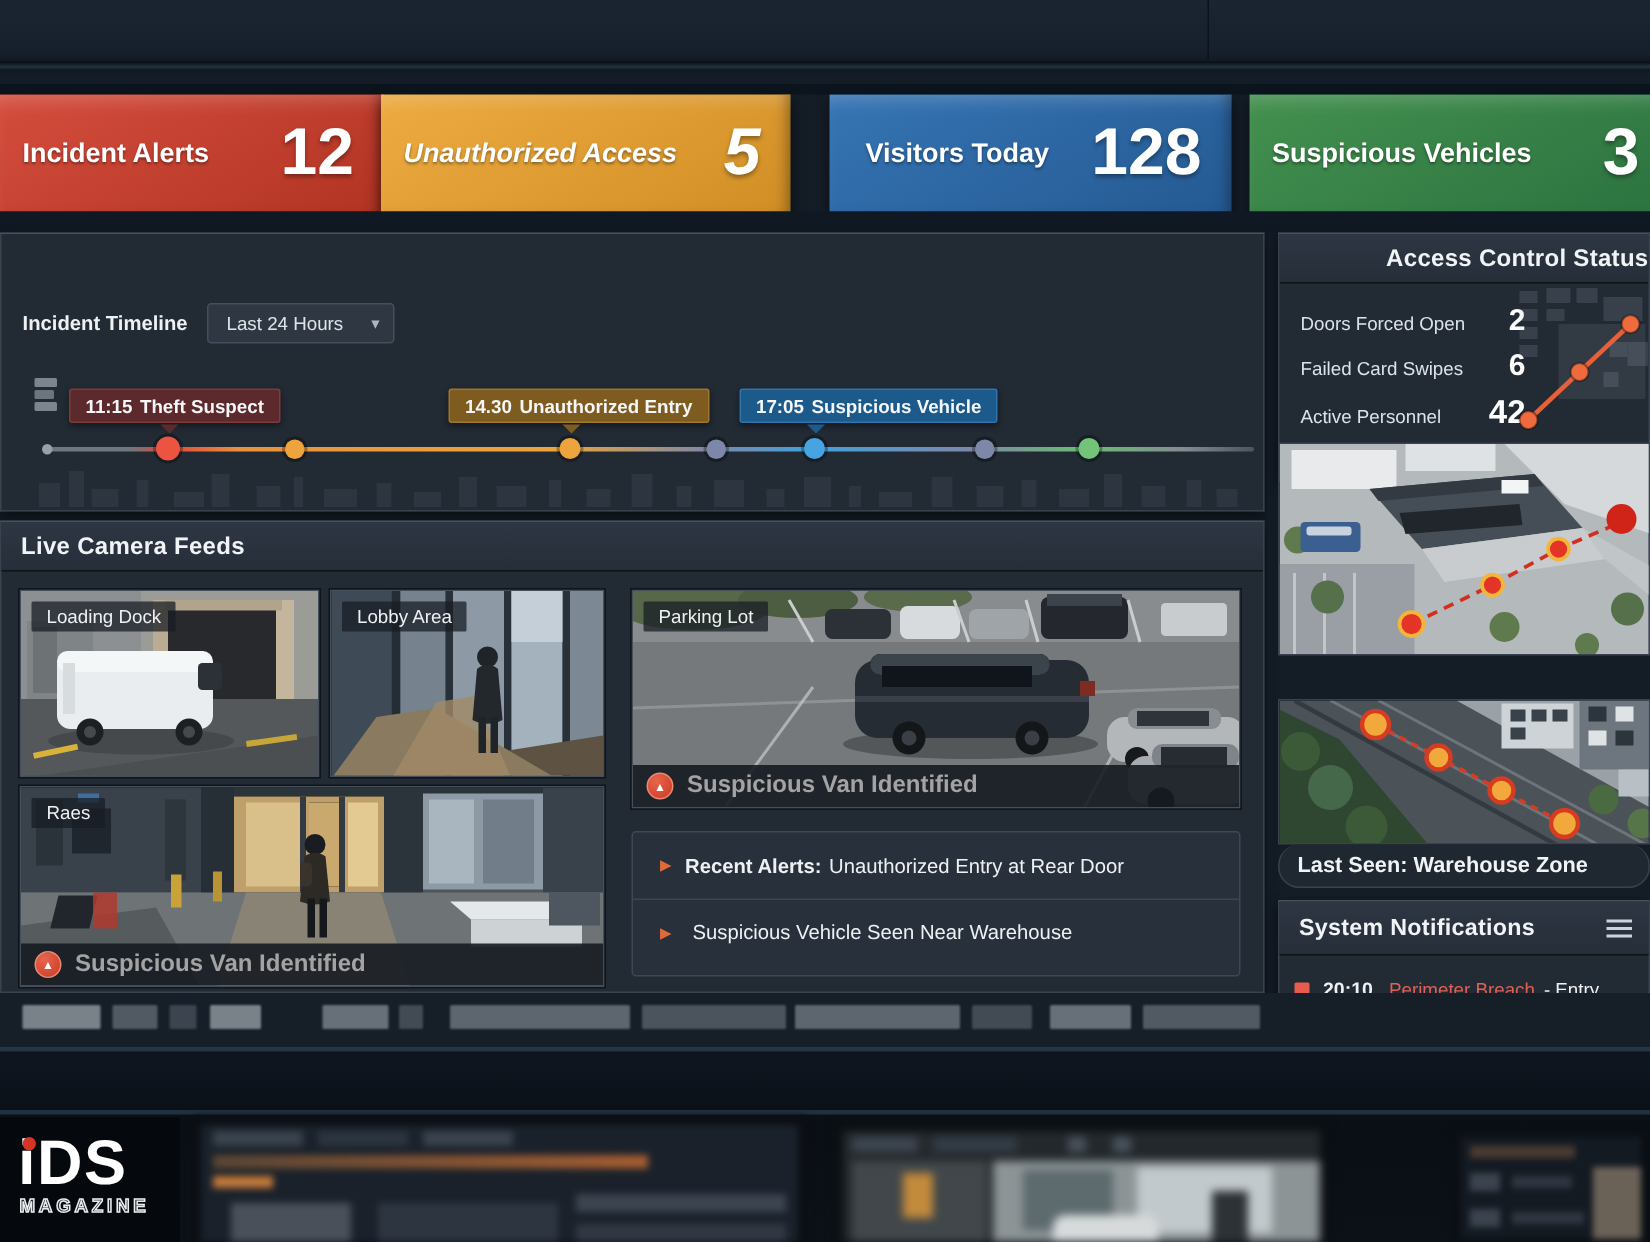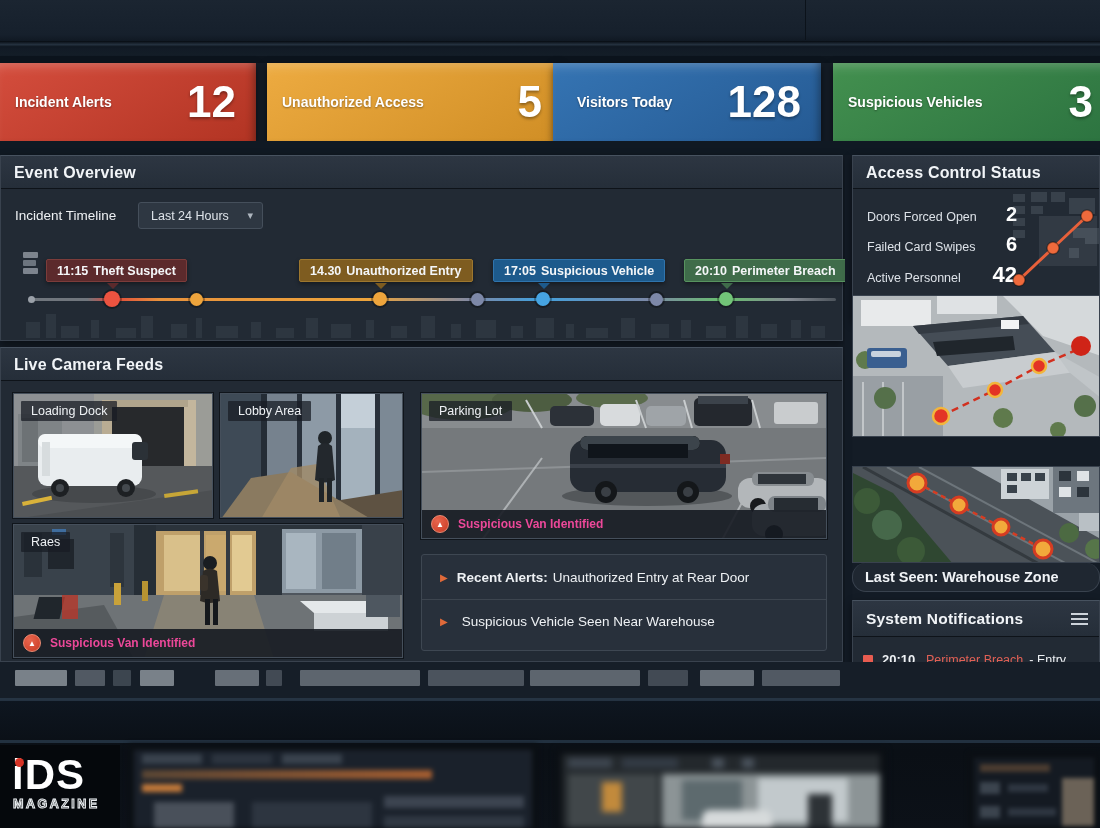--- a/index.html
+++ b/index.html
@@ -11,39 +11,39 @@
            background:linear-gradient(#1b2531 0%, #16202c 55%, #0d151f 70%, #121b26 78%, #152029 100%); }
   .bezel .seam-h { position:absolute; left:0; top:41px; width:100%; height:6px;
            background:linear-gradient(#060b11, #24313f 60%, #0c141d); }
   .bezel .seam-v { position:absolute; left:805px; top:0; width:1px; height:40px; background:#0b121a; }
   .bezel .edge { position:absolute; left:0; top:56px; width:100%; height:7px; background:#0c141d; }
 
   
   .stat-card { position:absolute; top:63px; height:78px; color:#fff; display:flex; align-items:center;
                justify-content:space-between; padding:0 20px 0 15px;
                box-shadow: inset -8px 0 10px -7px rgba(0,0,0,.45), inset 0 10px 14px -10px rgba(255,255,255,.35), 0 4px 8px rgba(0,0,0,.5); }
-  .stat-label { font-size:14px; font-weight:700; text-shadow:0 1px 2px rgba(0,0,0,.4); }
+  .stat-label { font-size:18px; font-weight:700; text-shadow:0 1px 2px rgba(0,0,0,.4); }
   .stat-value { font-size:44px; font-weight:700; text-shadow:0 2px 3px rgba(0,0,0,.35); }
   .card-red    { left:0;   width:256px; background:linear-gradient(150deg,#d44d3d,#b23423); }
-  .card-orange { left:267px; width:295px; background:linear-gradient(150deg,#edab41,#d08e25); }
+  .card-orange { left:254px; width:273px; background:linear-gradient(150deg,#edab41,#d08e25);font-style:italic; }
   .card-blue   { left:553px; width:268px; background:linear-gradient(150deg,#3574b3,#255a93);padding-left:24px; }
   .card-green  { left:833px; width:280px; background:linear-gradient(150deg,#43904f,#2c7340); }
 
   .gap-strip { position:absolute; left:0; top:141px; width:1100px; height:14px; background:#10限19; background:#101923; }
 
   
   .panel { position:absolute; background:#222a34; border:1px solid #39424e; border-top:1px solid #47525f;
            box-shadow:0 3px 8px rgba(0,0,0,.45); }
   .panel-header { position:relative; height:33px; line-height:33px; padding-left:13px;
            background:linear-gradient(#2d3642,#252e39); border-bottom:1px solid #0e1319;
            color:#f1f4f7; font-size:16px; font-weight:700; letter-spacing:.2px; }
 
   
   #event-panel { left:0; top:155px; width:843px; height:186px; }
-  .inc-label { position:absolute; left:14px; top:52px; color:#eef1f4; font-size:13.5px; font-weight:400; }
+  .inc-label { position:absolute; left:14px; top:52px; color:#eef1f4; font-size:13.5px; font-weight:700; }
   .range-btn { position:absolute; left:137px; top:46px; width:125px; height:27px; background:#2e3742;
                border:1px solid #454f5b; border-radius:3px; color:#dfe4ea; font-size:12.5px;
                display:flex; align-items:center; justify-content:space-between; padding:0 9px 0 12px; cursor:pointer; }
   .range-btn .caret { font-size:11px; color:#aeb6bf; }
 
   .stack-icon { position:absolute; left:22px; top:96px; display:flex; flex-direction:column; gap:2px; opacity:.85; }
   .stack-icon i { width:15px; height:6px; background:#8d949e; border-radius:1px; }
   .stack-icon i:nth-child(2){ width:13px; background:#79818c; }
 
   .tl-line { position:absolute; left:30px; top:142px; width:805px; height:3px; border-radius:2px;
@@ -77,39 +77,39 @@
   
   #feeds-panel { left:0; top:347px; width:843px; height:315px; }
   .feed { position:absolute; border:1px solid #454f5b; outline:1px solid #10151b; background:#11161c; overflow:hidden; cursor:pointer; }
   .feed svg { position:absolute; left:0; top:0; }
   .feed-label { position:absolute; left:7px; top:7px; padding:3px 10px; background:rgba(24,29,36,.74);
                 color:#eef1f4; font-size:12.5px; border-radius:1px; }
   .alert-bar { position:absolute; left:0; bottom:0; width:100%; height:28px; background:rgba(22,27,34,.9);
                display:flex; align-items:center; padding-left:9px; }
   .warn-icon { width:18px; height:18px; border-radius:50%; background:radial-gradient(circle at 35% 30%, #e8654d, #c93a24);
                border:1px solid #eb8a72; color:#fff; font-size:8px; line-height:17px; text-align:center; flex:0 0 18px; }
-  .alert-bar span.txt { margin-left:9px; color:#ec4899; font-size:12px; font-weight:600; }
+  .alert-bar span.txt { margin-left:9px; color:#a3a3a3; font-size:16px; font-weight:600; }
 
   #feed-loading { left:12px;  top:45px;  width:200px; height:125px; }
   #feed-lobby   { left:219px; top:45px;  width:183px; height:125px; }
   #feed-parking { left:420px; top:45px;  width:406px; height:146px; }
   #feed-raes    { left:12px;  top:176px; width:390px; height:134px; }
 
   #recent-panel { position:absolute; left:420px; top:206px; width:406px; height:97px; background:#28303b;
                   border:1px solid #3e4752; border-radius:3px; }
   .ra-row { position:relative; height:44px; display:flex; align-items:center; padding-left:18px;
             color:#eef1f4; font-size:13.5px; cursor:pointer; }
   .ra-row + .ra-row { border-top:1px solid rgba(255,255,255,.1); }
   .ra-row .bullet { color:#e06a3a; font-size:10px; margin-right:9px; }
   .ra-row b { font-weight:700; margin-right:5px; }
 
   
   .rcol-divider { position:absolute; left:845px; top:155px; width:7px; height:590px; background:#121a24; }
 
-  #access-panel { left:852px; top:155px; width:248px; height:166px; overflow:hidden; }
+  #access-panel { left:852px; top:155px; width:248px; height:166px; overflow:hidden;text-align:right; }
   .ac-row { position:absolute; left:14px; width:150px; display:flex; align-items:baseline; justify-content:space-between; cursor:default; }
   .ac-label { color:#dde2e8; font-size:12.5px; }
   .ac-value { color:#ffffff; font-size:20px; font-weight:700; }
   .ac-chart { position:absolute; right:0; top:36px; }
 
   .map-card { position:absolute; left:852px; width:248px; overflow:hidden; border:1px solid #39424e; cursor:pointer; }
   #map1 { top:295px; height:142px; }
   #map2 { top:466px; height:97px; }
   .map-caption { position:absolute; left:852px; width:248px; height:29px; line-height:29px; padding-left:12px;
                  background:#1f2731; border:1px solid #39424e; border-top:none; color:#f1f4f7; font-size:14.5px; font-weight:700; }
@@ -171,21 +171,20 @@
     <span class="stat-value">128</span>
   </div>
   <div class="stat-card card-green">
     <span class="stat-label">Suspicious Vehicles</span>
     <span class="stat-value">3</span>
   </div>
 
   <div class="gap-strip"></div>
 
   <div class="panel" id="event-panel">
-    <div class="panel-header">Event Overview</div>
 
     <span class="inc-label">Incident Timeline</span>
     <div class="range-btn">
       <span>Last 24 Hours</span>
       <span class="caret">▾</span>
     </div>
 
     <span class="stack-icon">
         <i></i>
         <i></i>
@@ -193,23 +192,20 @@
       </span>
 
     <div class="tip tip-red">
       <b>11:15</b><span>Theft Suspect</span>
     </div>
     <div class="tip tip-amber">
       <b>14.30</b><span>Unauthorized Entry</span>
     </div>
     <div class="tip tip-blue">
       <b>17:05</b><span>Suspicious Vehicle</span>
-    </div>
-    <div class="tip tip-green">
-      <b>20:10</b><span>Perimeter Breach</span>
     </div>
 
     <div class="tl-line"></div>
     <span class="dot dot-start"></span>
     <span class="dot d-red"></span>
     <span class="dot d-amber1"></span>
     <span class="dot d-amber2"></span>
     <span class="dot d-slate1"></span>
     <span class="dot d-blue"></span>
     <span class="dot d-slate2"></span>

